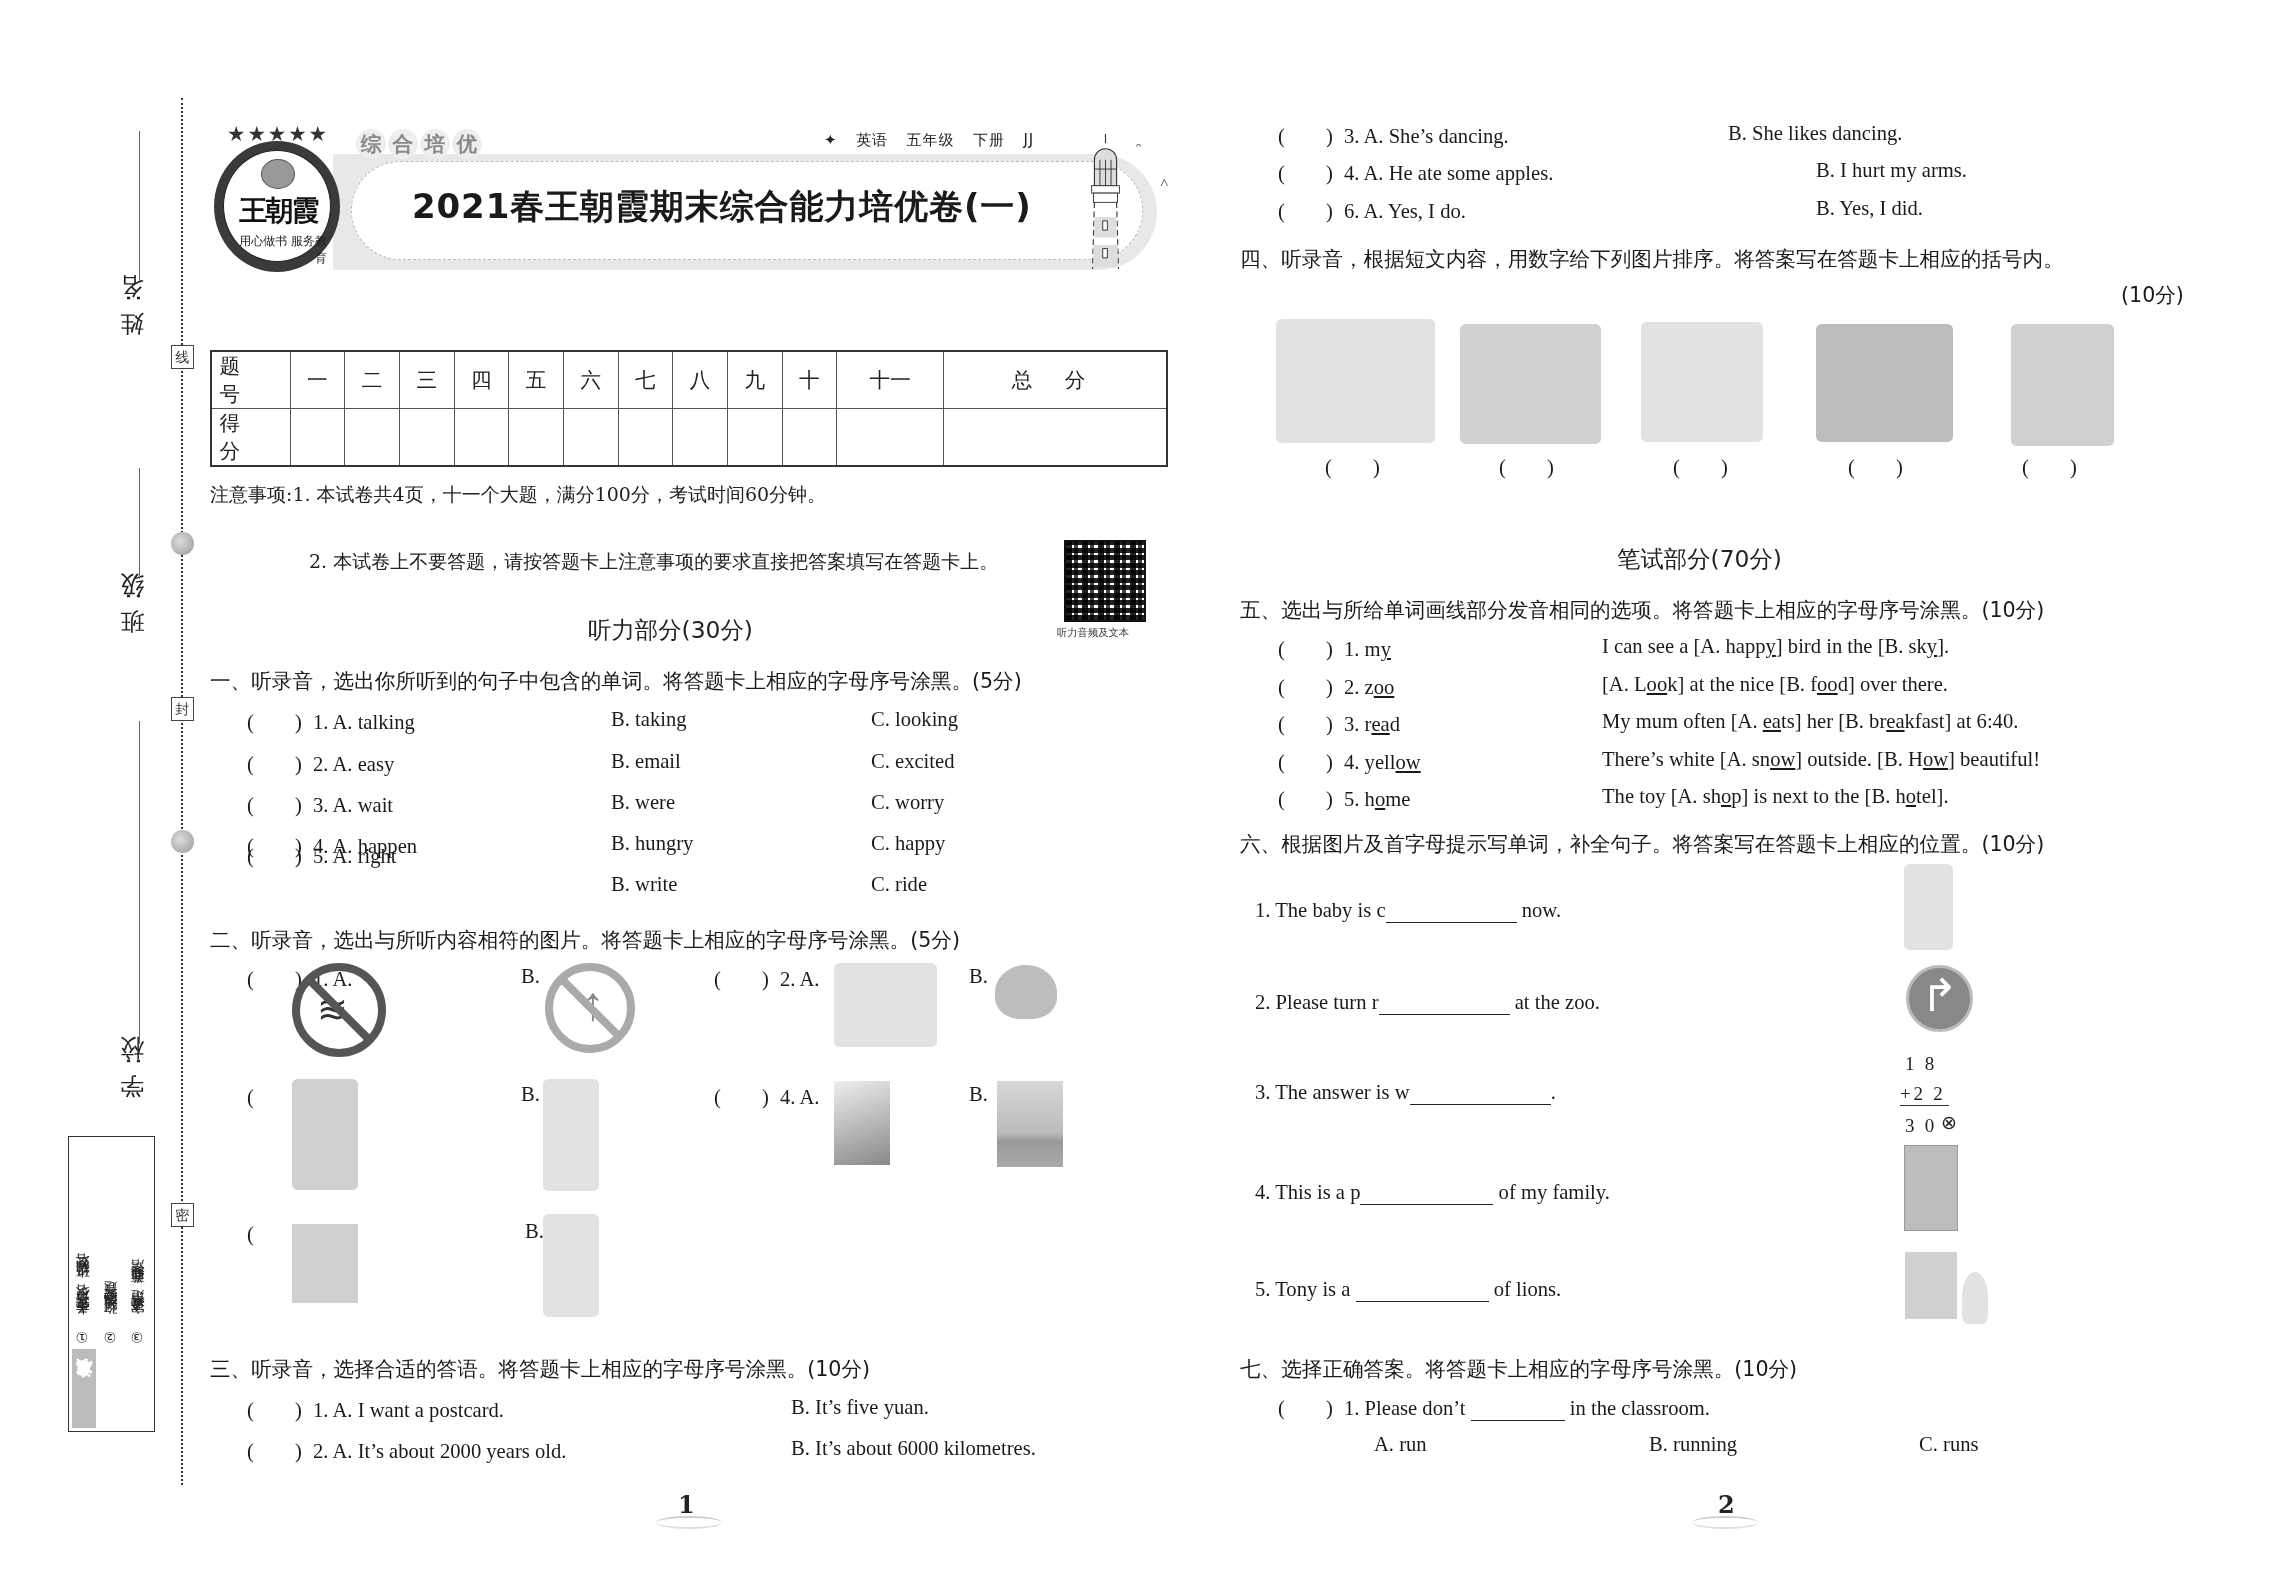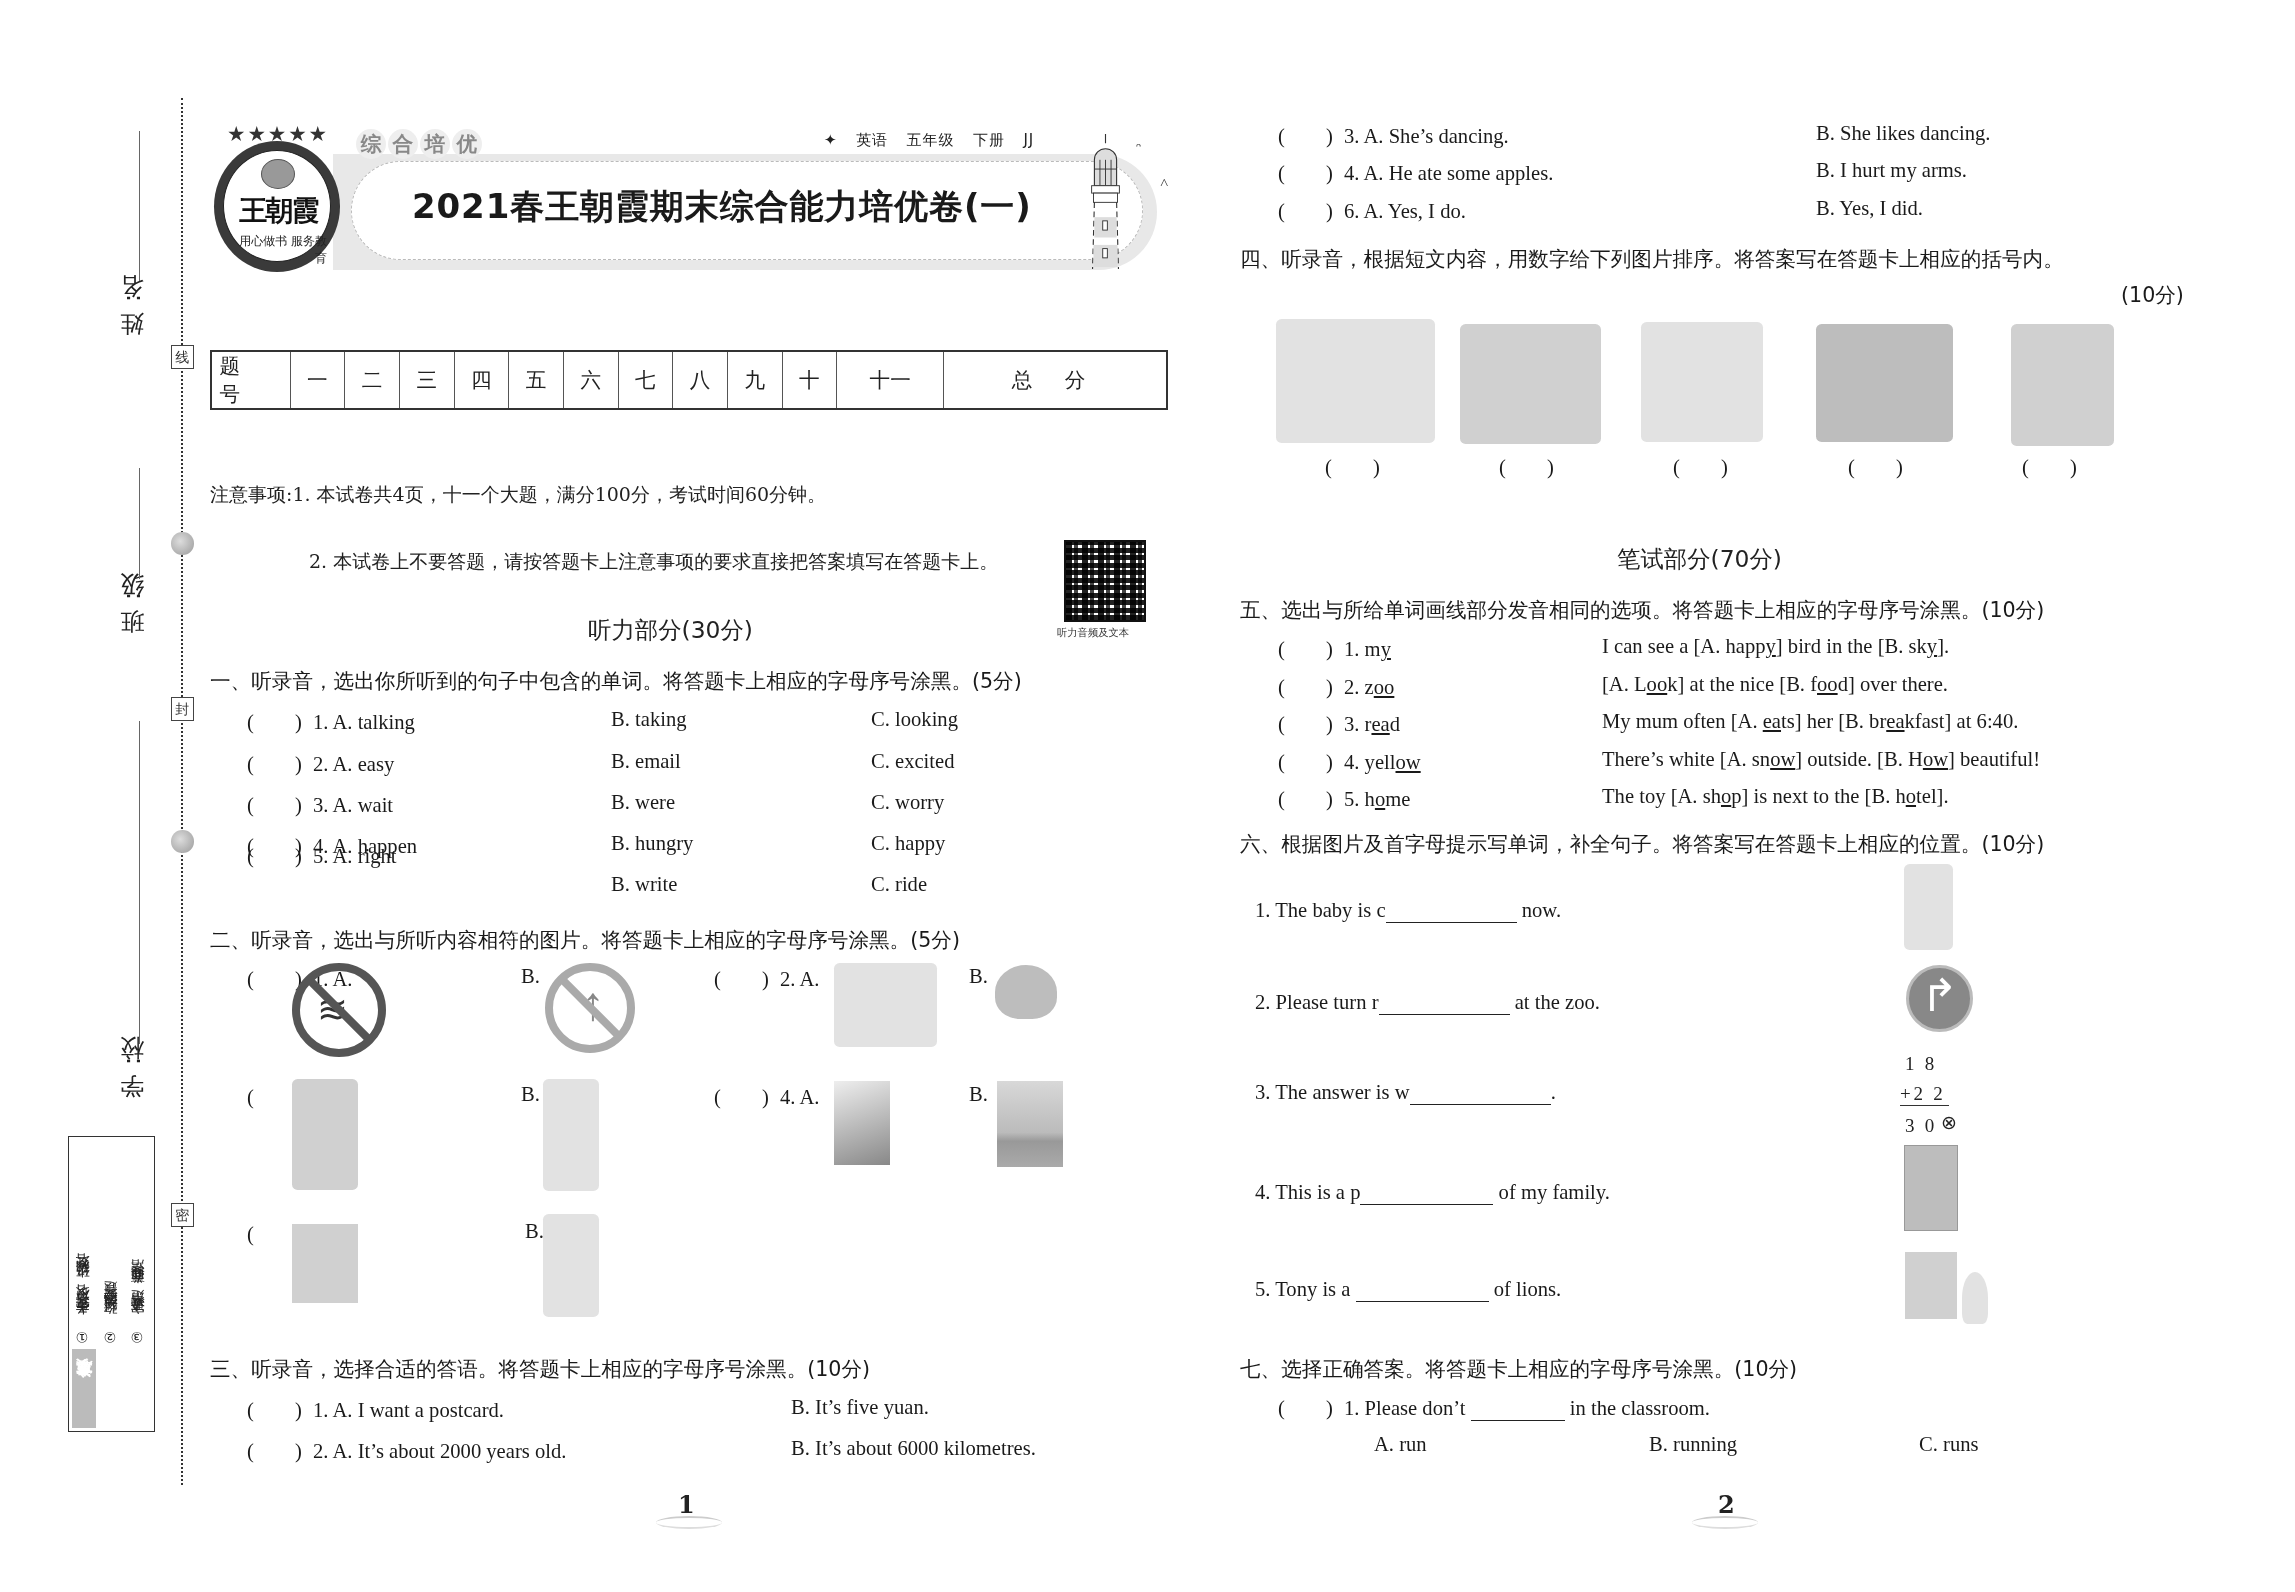--- a/index.html
+++ b/index.html
@@ -135,20 +135,35 @@
     <td>四</td>
     <td>五</td>
     <td>六</td>
     <td>七</td>
     <td>八</td>
     <td>九</td>
     <td>十</td>
     <td>十一</td>
     <td style="letter-spacing:13px;">总 分</td>
   </tr>
+  <tr>
+    <td class="hd">得 分</td>
+    <td></td>
+        <td></td>
+    <td></td>
+        <td></td>
+    <td></td>
+        <td></td>
+    <td></td>
+        <td></td>
+    <td></td>
+        <td></td>
+    <td></td>
+        <td></td>
+  </tr>
 </tbody>
   </table>
 
 <div class="notes" style="top:482px;">注意事项:1. 本试卷共4页，十一个大题，满分100分，考试时间60分钟。</div>
 <div class="notes" style="left:309px; top:521px;margin-top:28px;">2. 本试卷上不要答题，请按答题卡上注意事项的要求直接把答案填写在答题卡上。</div>
 <div class="qr"></div>
 <div class="qr-caption">听力音频及文本</div>
 
 <div class="section-title" style="left:588px; top:614px;">听力部分(30分)</div>
 
@@ -209,21 +224,21 @@
 </div>
 
 <div class="q-head" style="left:210px; top:1355px;">三、听录音，选择合适的答语。将答题卡上相应的字母序号涂黑。(10分)</div>
 <div>
   <div class="q-line" style="left:247px; top:1396px;"><span class="paren">(　　)</span><span>1. A. I want a postcard.</span></div>
   <div class="opt" style="left:791px; top:1396px;">B. It’s five yuan.</div>
   <div class="q-line" style="left:247px; top:1437px;"><span class="paren">(　　)</span><span>2. A. It’s about 2000 years old.</span></div>
   <div class="opt" style="left:791px; top:1437px;">B. It’s about 6000 kilometres.</div>
 
   <div class="q-line" style="left:1278px; top:122px;"><span class="paren">(　　)</span><span>3. A. She’s dancing.</span></div>
-  <div class="opt" style="left:1816px; top:122px;">B. She likes dancing.</div>
+  <div class="opt" style="left:1728px; top:122px;">B. She likes dancing.</div>
   <div class="q-line" style="left:1278px; top:159px;"><span class="paren">(　　)</span><span>4. A. He ate some apples.</span></div>
   <div class="opt" style="left:1816px; top:159px;">B. I hurt my arms.</div>
   <div class="q-line" style="left:1278px; top:197px;"><span class="paren">(　　)</span><span>6. A. Yes, I do.</span></div>
   <div class="opt" style="left:1816px; top:197px;">B. Yes, I did.</div>
 </div>
 
 <div class="pagenum" style="left:678px; top:1490px;">1</div>
 <div class="waves" style="left:656px; top:1516px;"></div>
 
 <div class="q-head" style="left:1240px; top:245px;">四、听录音，根据短文内容，用数字给下列图片排序。将答案写在答题卡上相应的括号内。</div>

